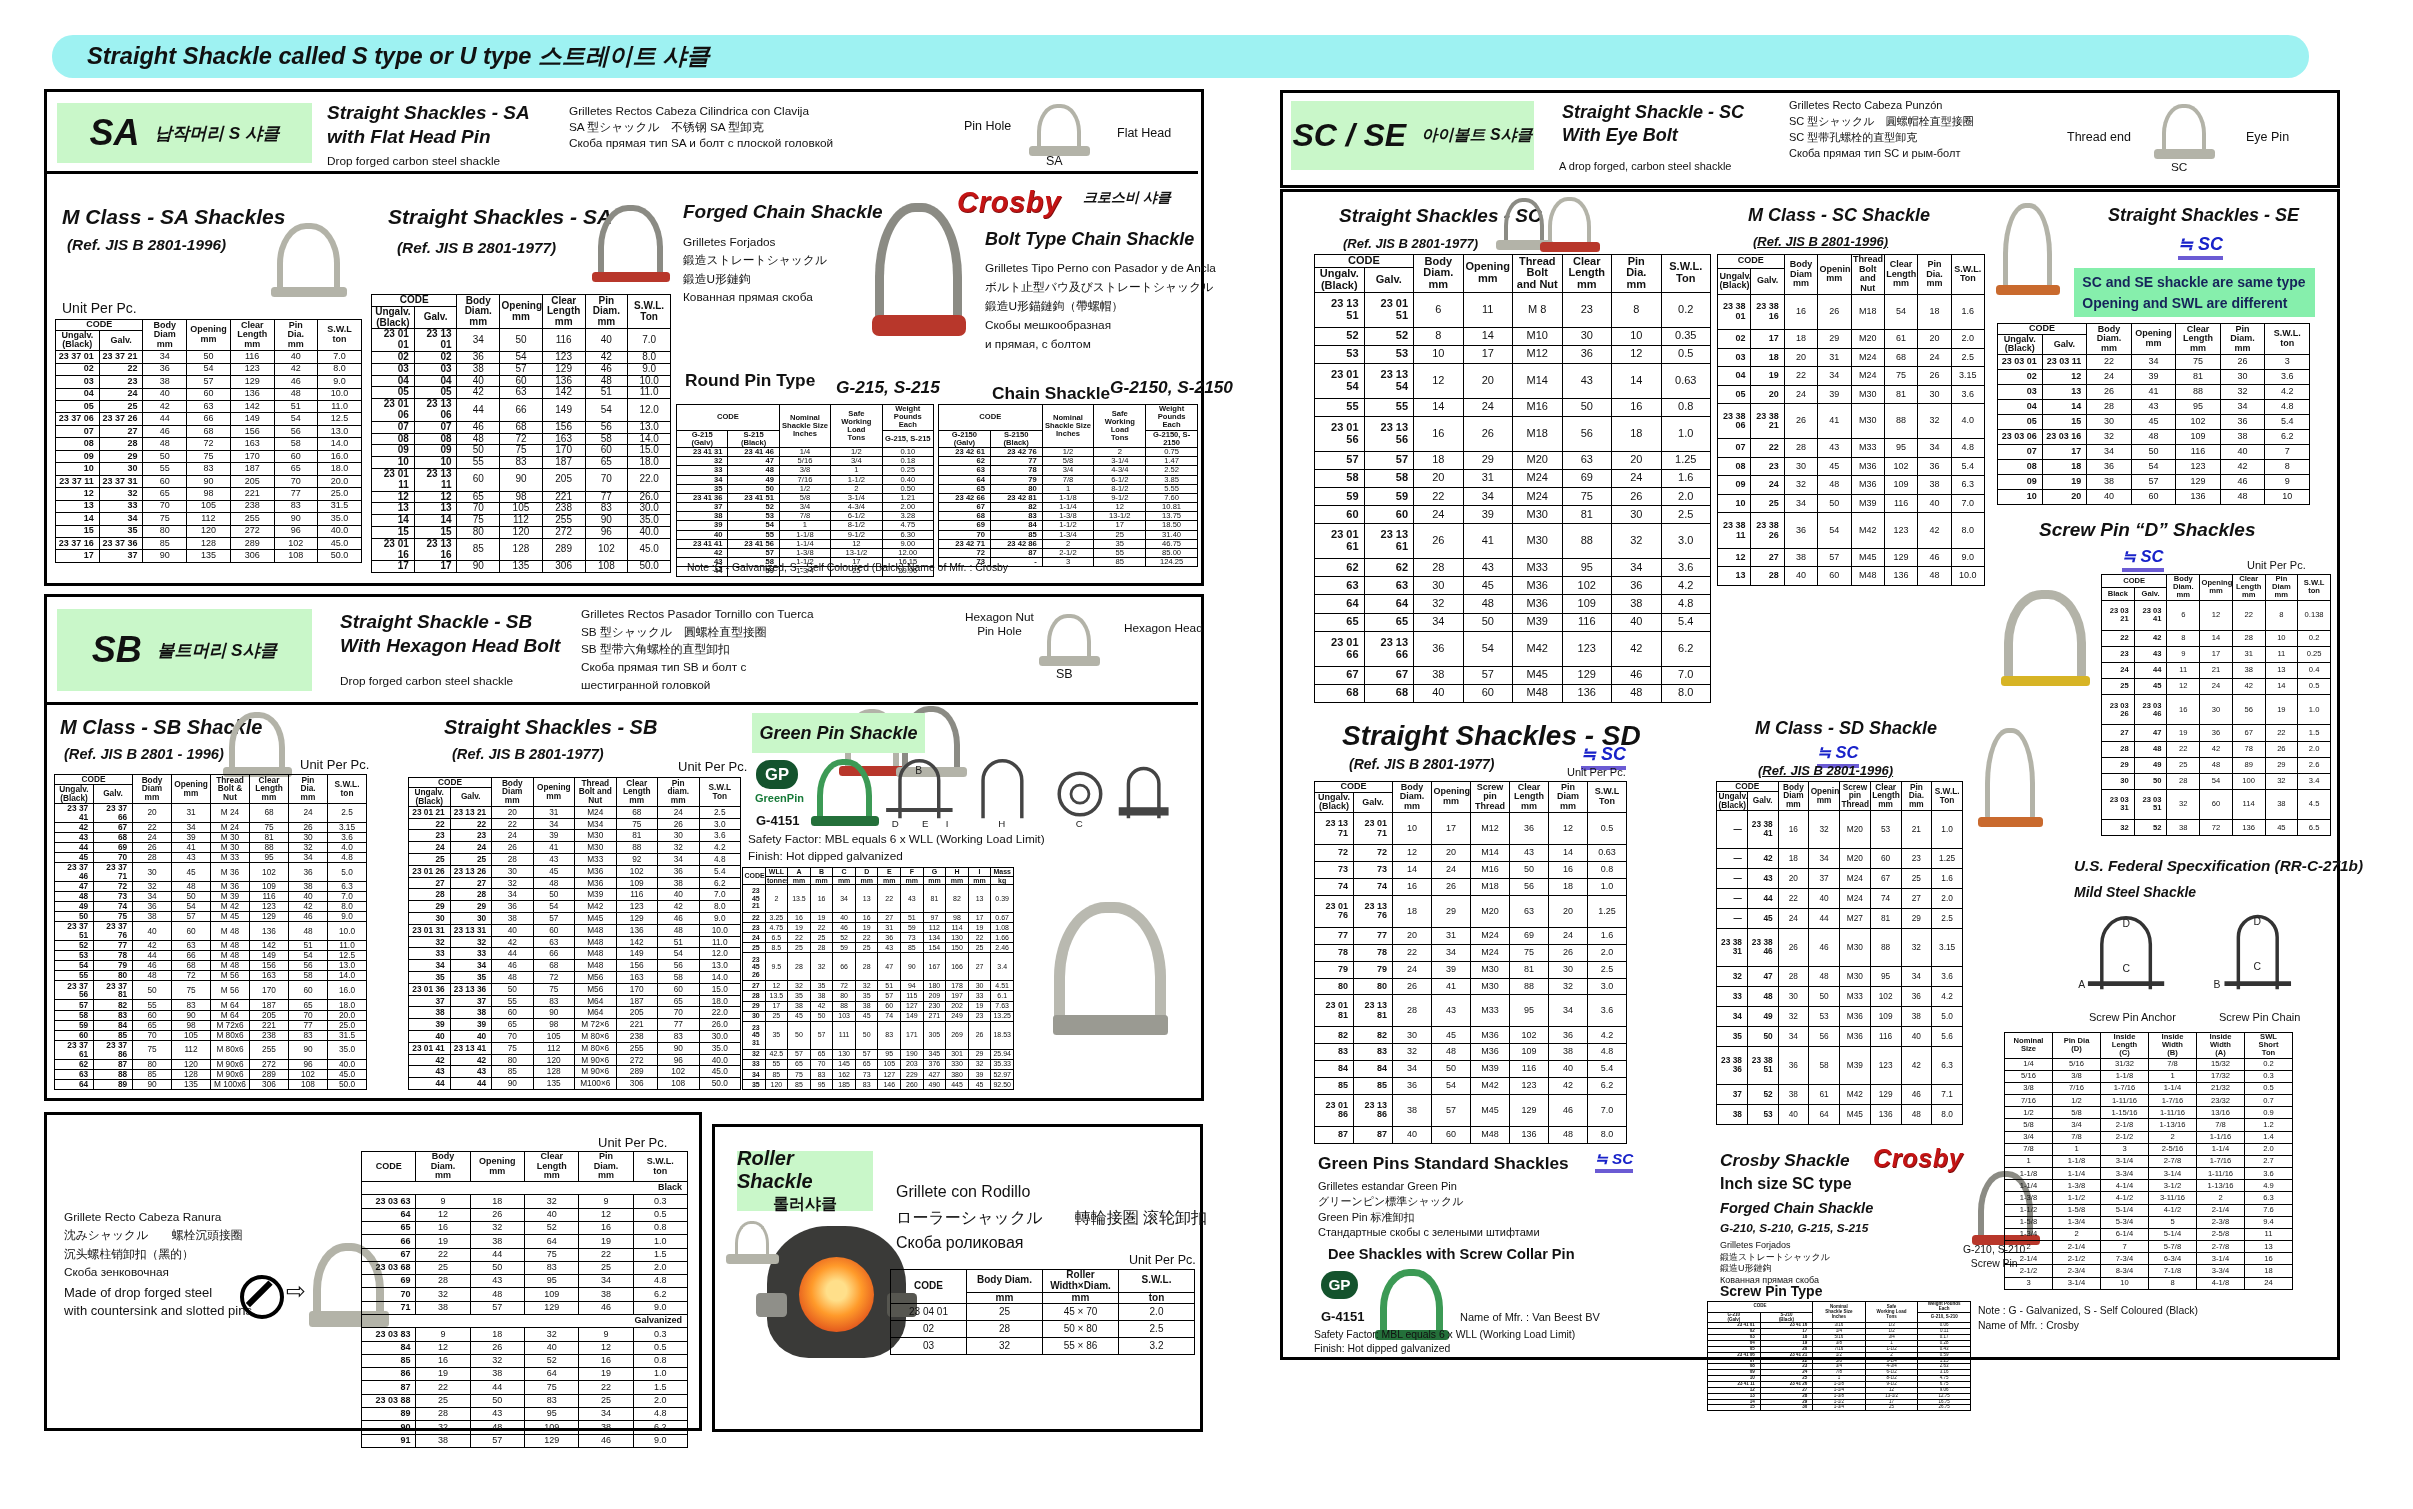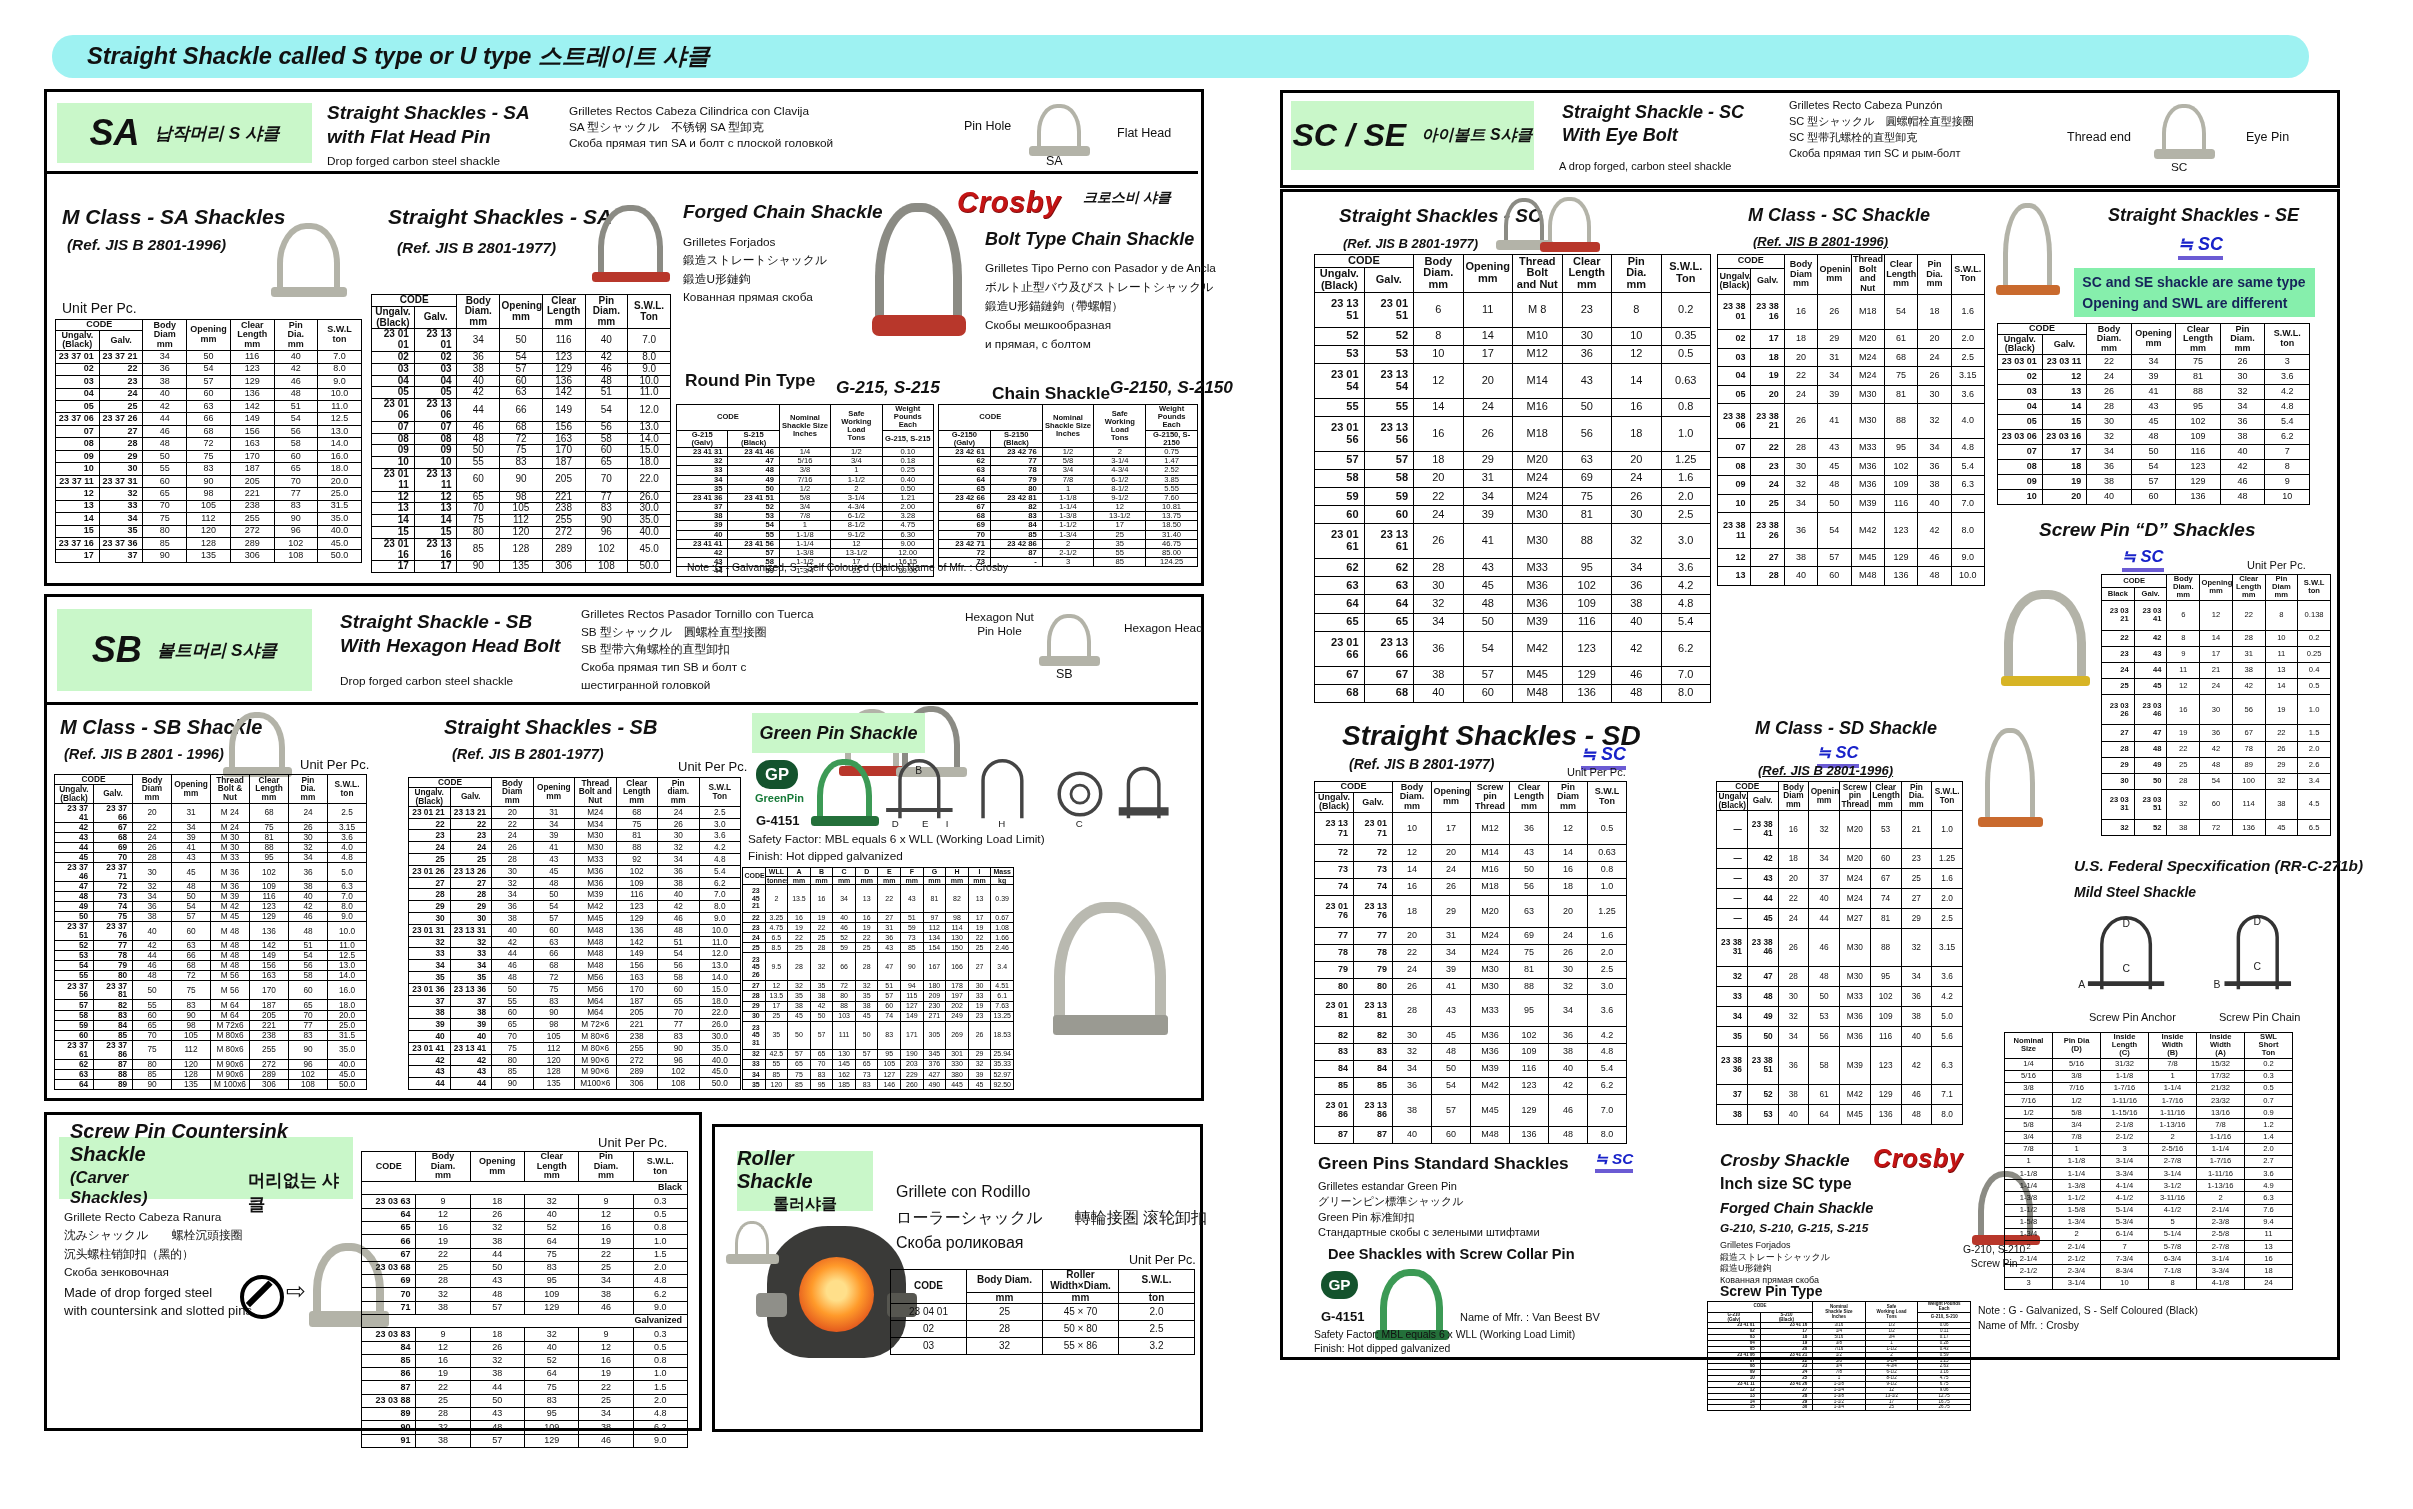--- a/index.html
+++ b/index.html
@@ -1559,27 +1559,20 @@
             <td>92.50</td>
           </tr>
         </tbody>
       </table>
     </div>
   <div class="shk" style="left:1054px;top:902px;width:90px;height:118px;border-width:11px;border-color:#b9b9b0;">
       <i class="pin" style="height:19.4px;background:#9a9a92;"></i>
     </div>
 
   <div class="box" style="left:44px;top:1112px;width:652px;height:313px;"></div>
-  <div class="gbox" style="left:59px;top:1137px;width:294px;height:62px;flex-direction:column;gap:1.4px;align-items:flex-start;padding-left:11px;box-sizing:border-box;">
-    <span class="ti" style="font-size:20px;">Screw Pin Countersink Shackle</span>
-    <span style="display:flex;gap:42px;">
-        <span class="ti" style="font-size:16.6px;">(Carver Shackles)</span>
-        <span class="t" style="font-size:17.3px;">머리없는 샤클</span>
-      </span>
-  </div>
   <div class="abs small" style="left:64px;top:1208px;line-height:1.55;">
     <div>Grillete Recto Cabeza Ranura</div>
     <div>沈みシャックル　　螺栓沉頭接圈</div>
     <div>沉头螺柱销卸扣（黑的）</div>
     <div>Скоба зенковочная</div>
   </div>
   <div class="abs" style="left:64px;top:1284px;font-size:13px;line-height:1.4;">
     <div>Made of drop forged steel</div>
     <div>with countersink and slotted pins.</div>
   </div>

